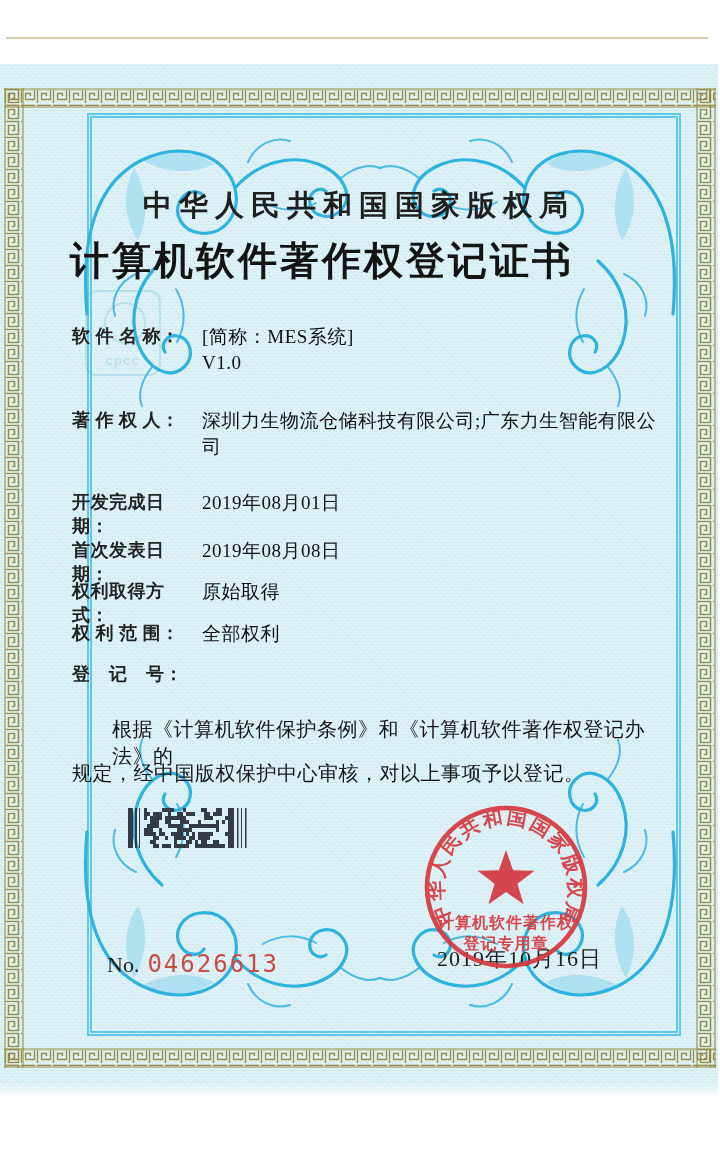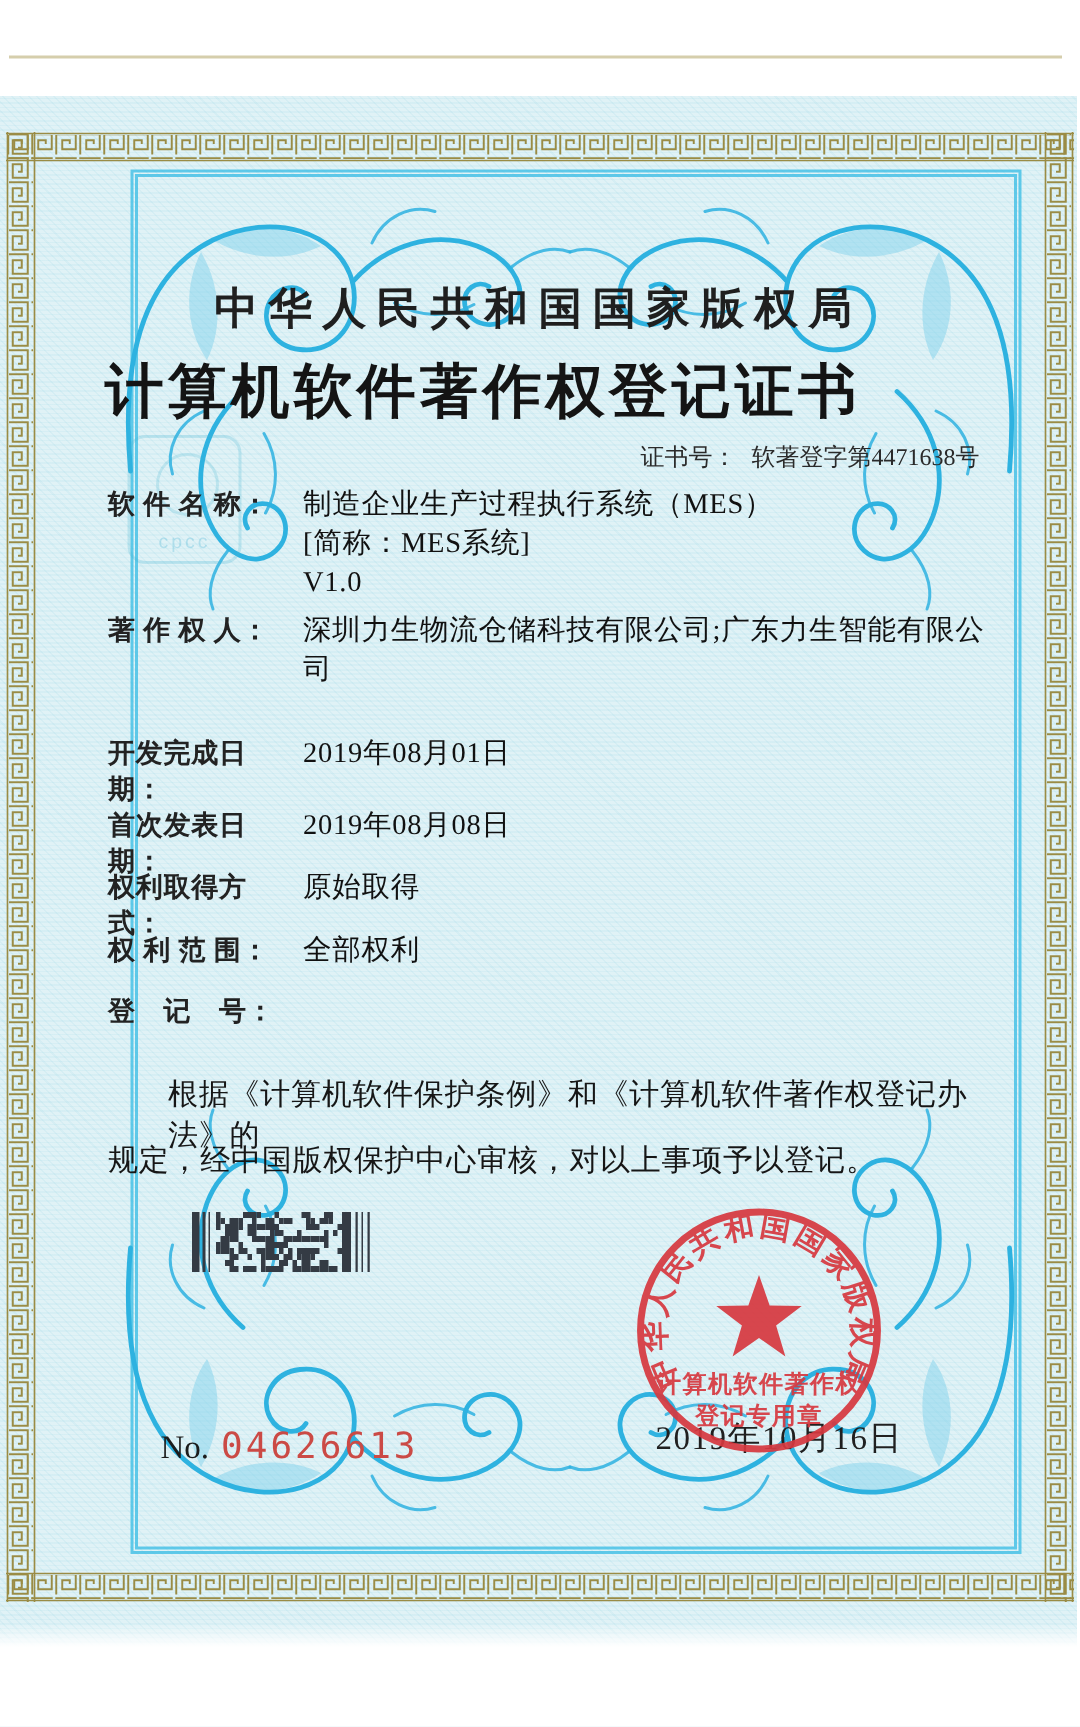--- a/index.html
+++ b/index.html
@@ -171,28 +171,24 @@
       </svg>
   </div>
 
   <div class="watermark">
     <div class="wm-circle"></div>
     <div class="wm-text">cpcc</div>
   </div>
 
   <div class="authority">中华人民共和国国家版权局</div>
   <div class="cert-title">计算机软件著作权登记证书</div>
-  <div class="cert-no">
-    <span class="lbl">证书号：</span><span>软著登字第4471638号</span>
-  </div>
 
   <div class="field f-name">
     <div class="f-label">软 件 名 称：</div>
     <div class="f-value">
-      <div>制造企业生产过程执行系统（MES）</div>
       <div>[简称：MES系统]</div>
       <div>V1.0</div>
     </div>
   </div>
 
   <div class="field f-owner">
     <div class="f-label">著 作 权 人：</div>
     <div class="f-value">深圳力生物流仓储科技有限公司;广东力生智能有限公司</div>
   </div>
 

